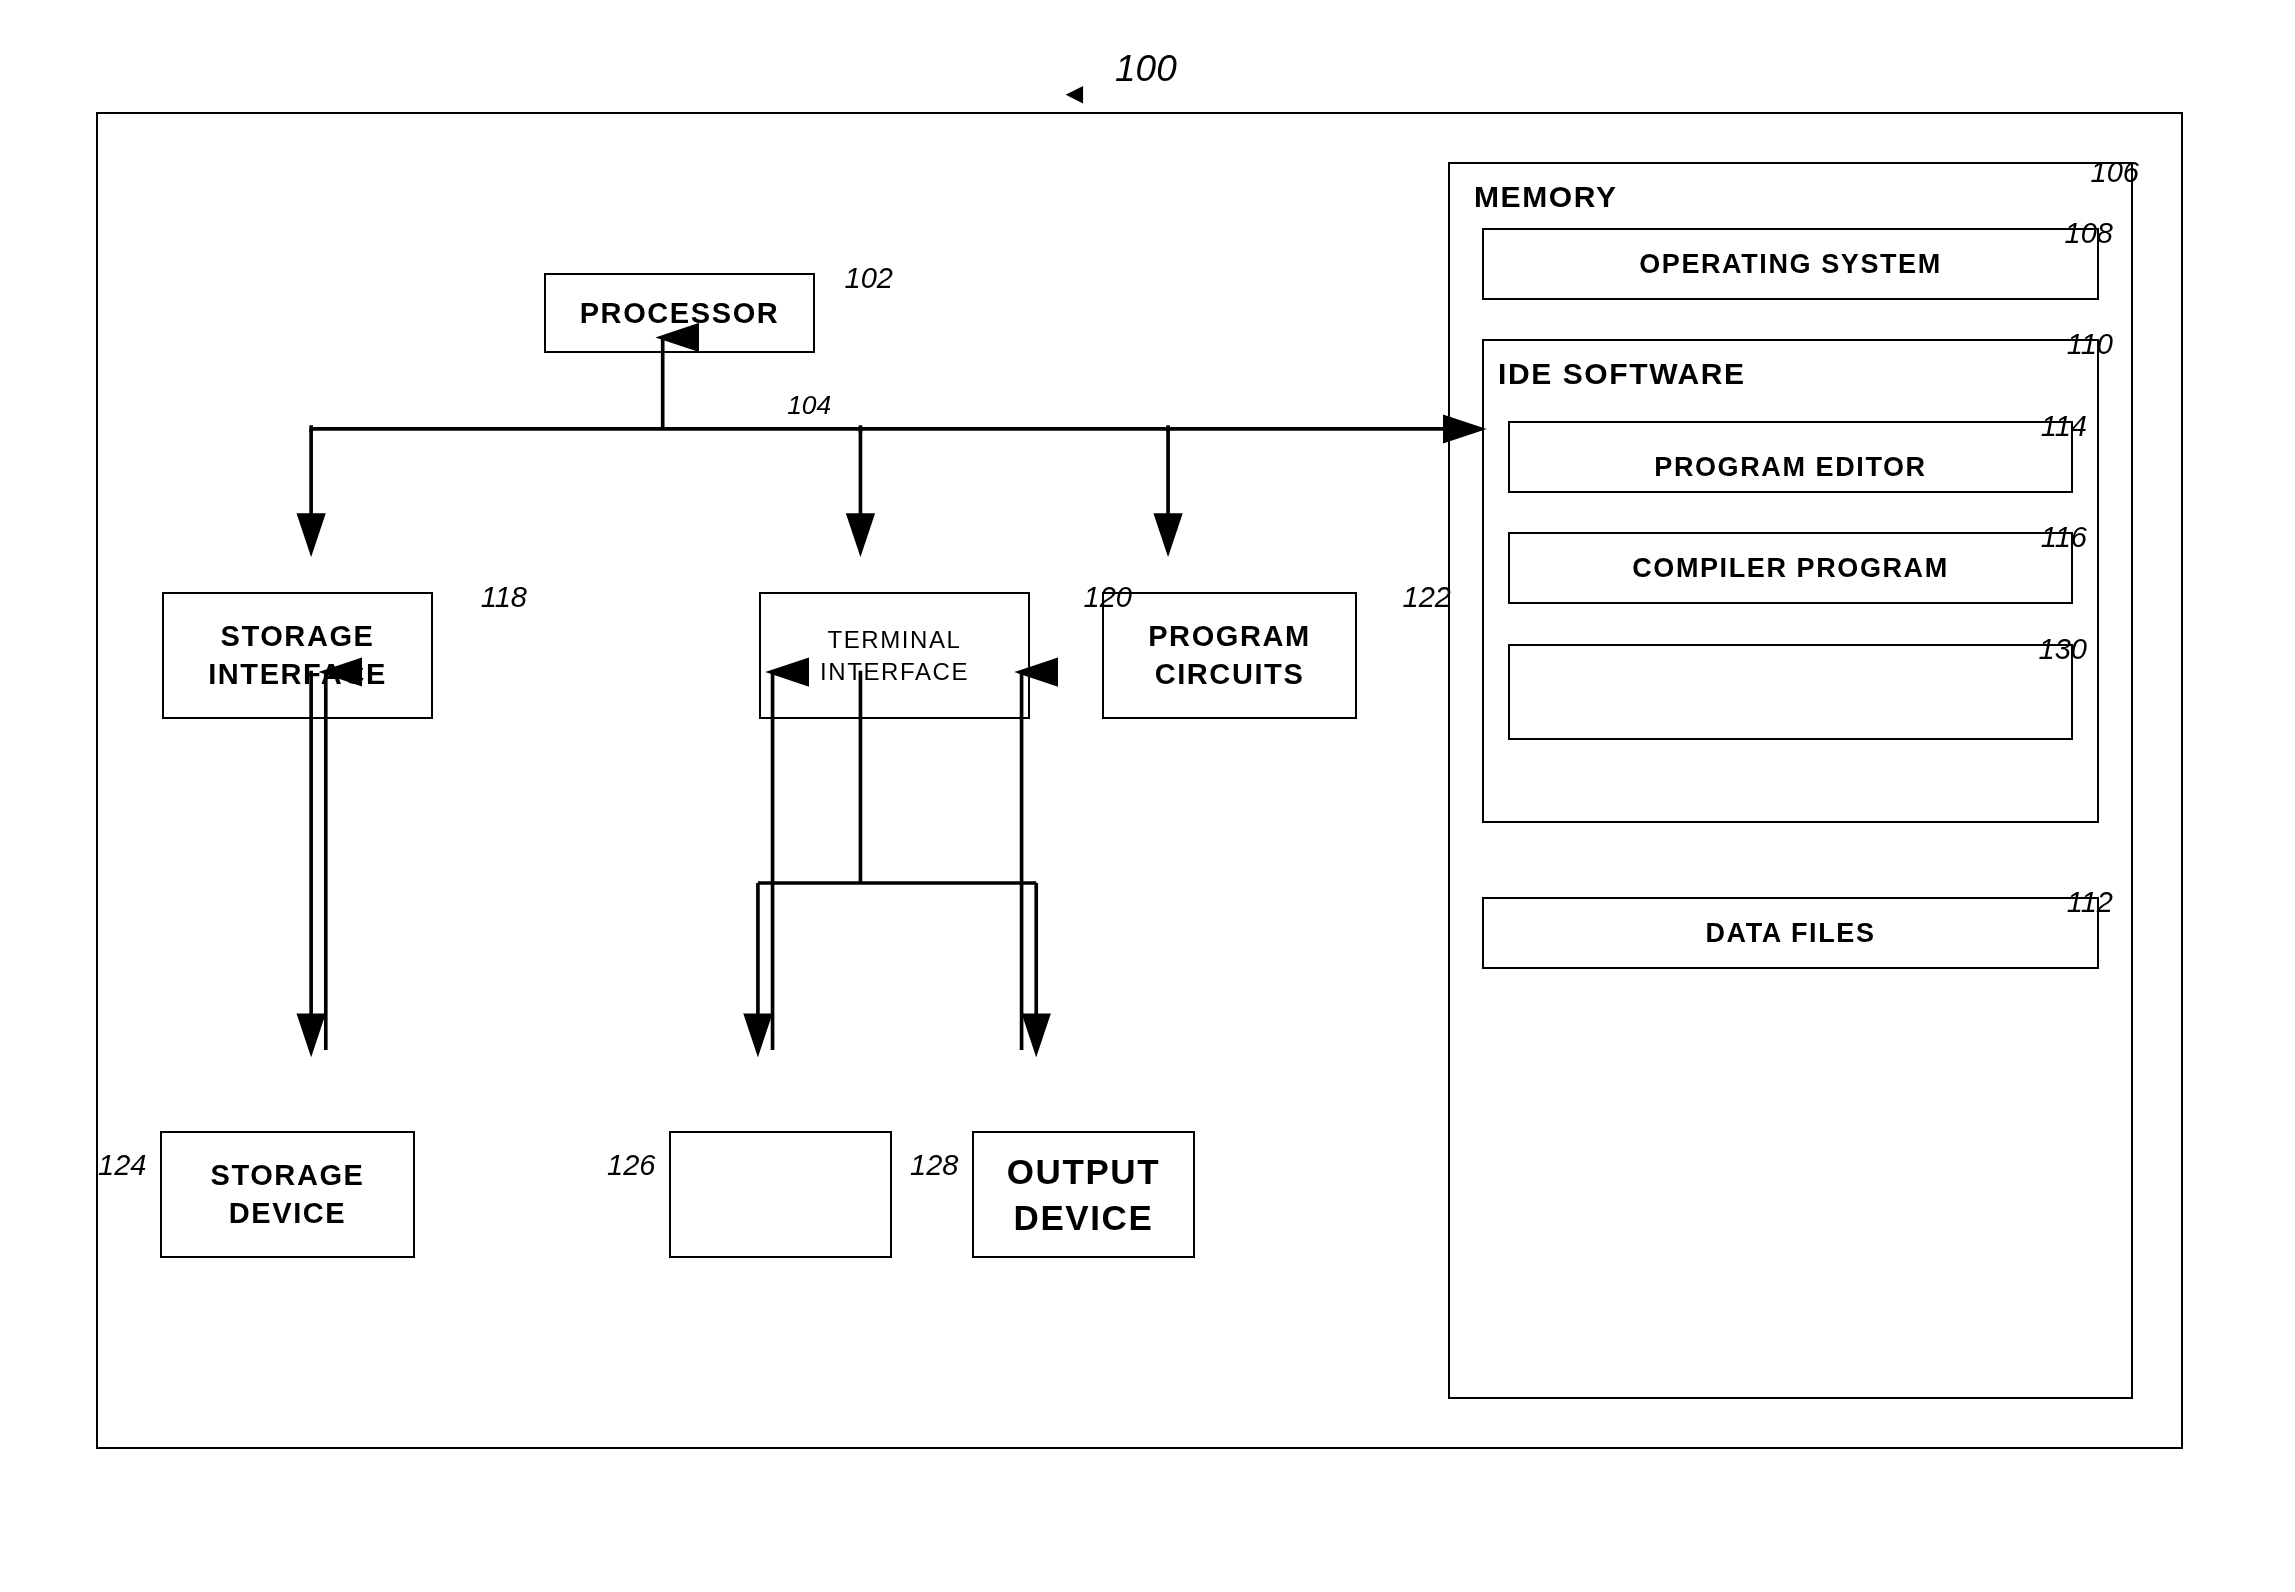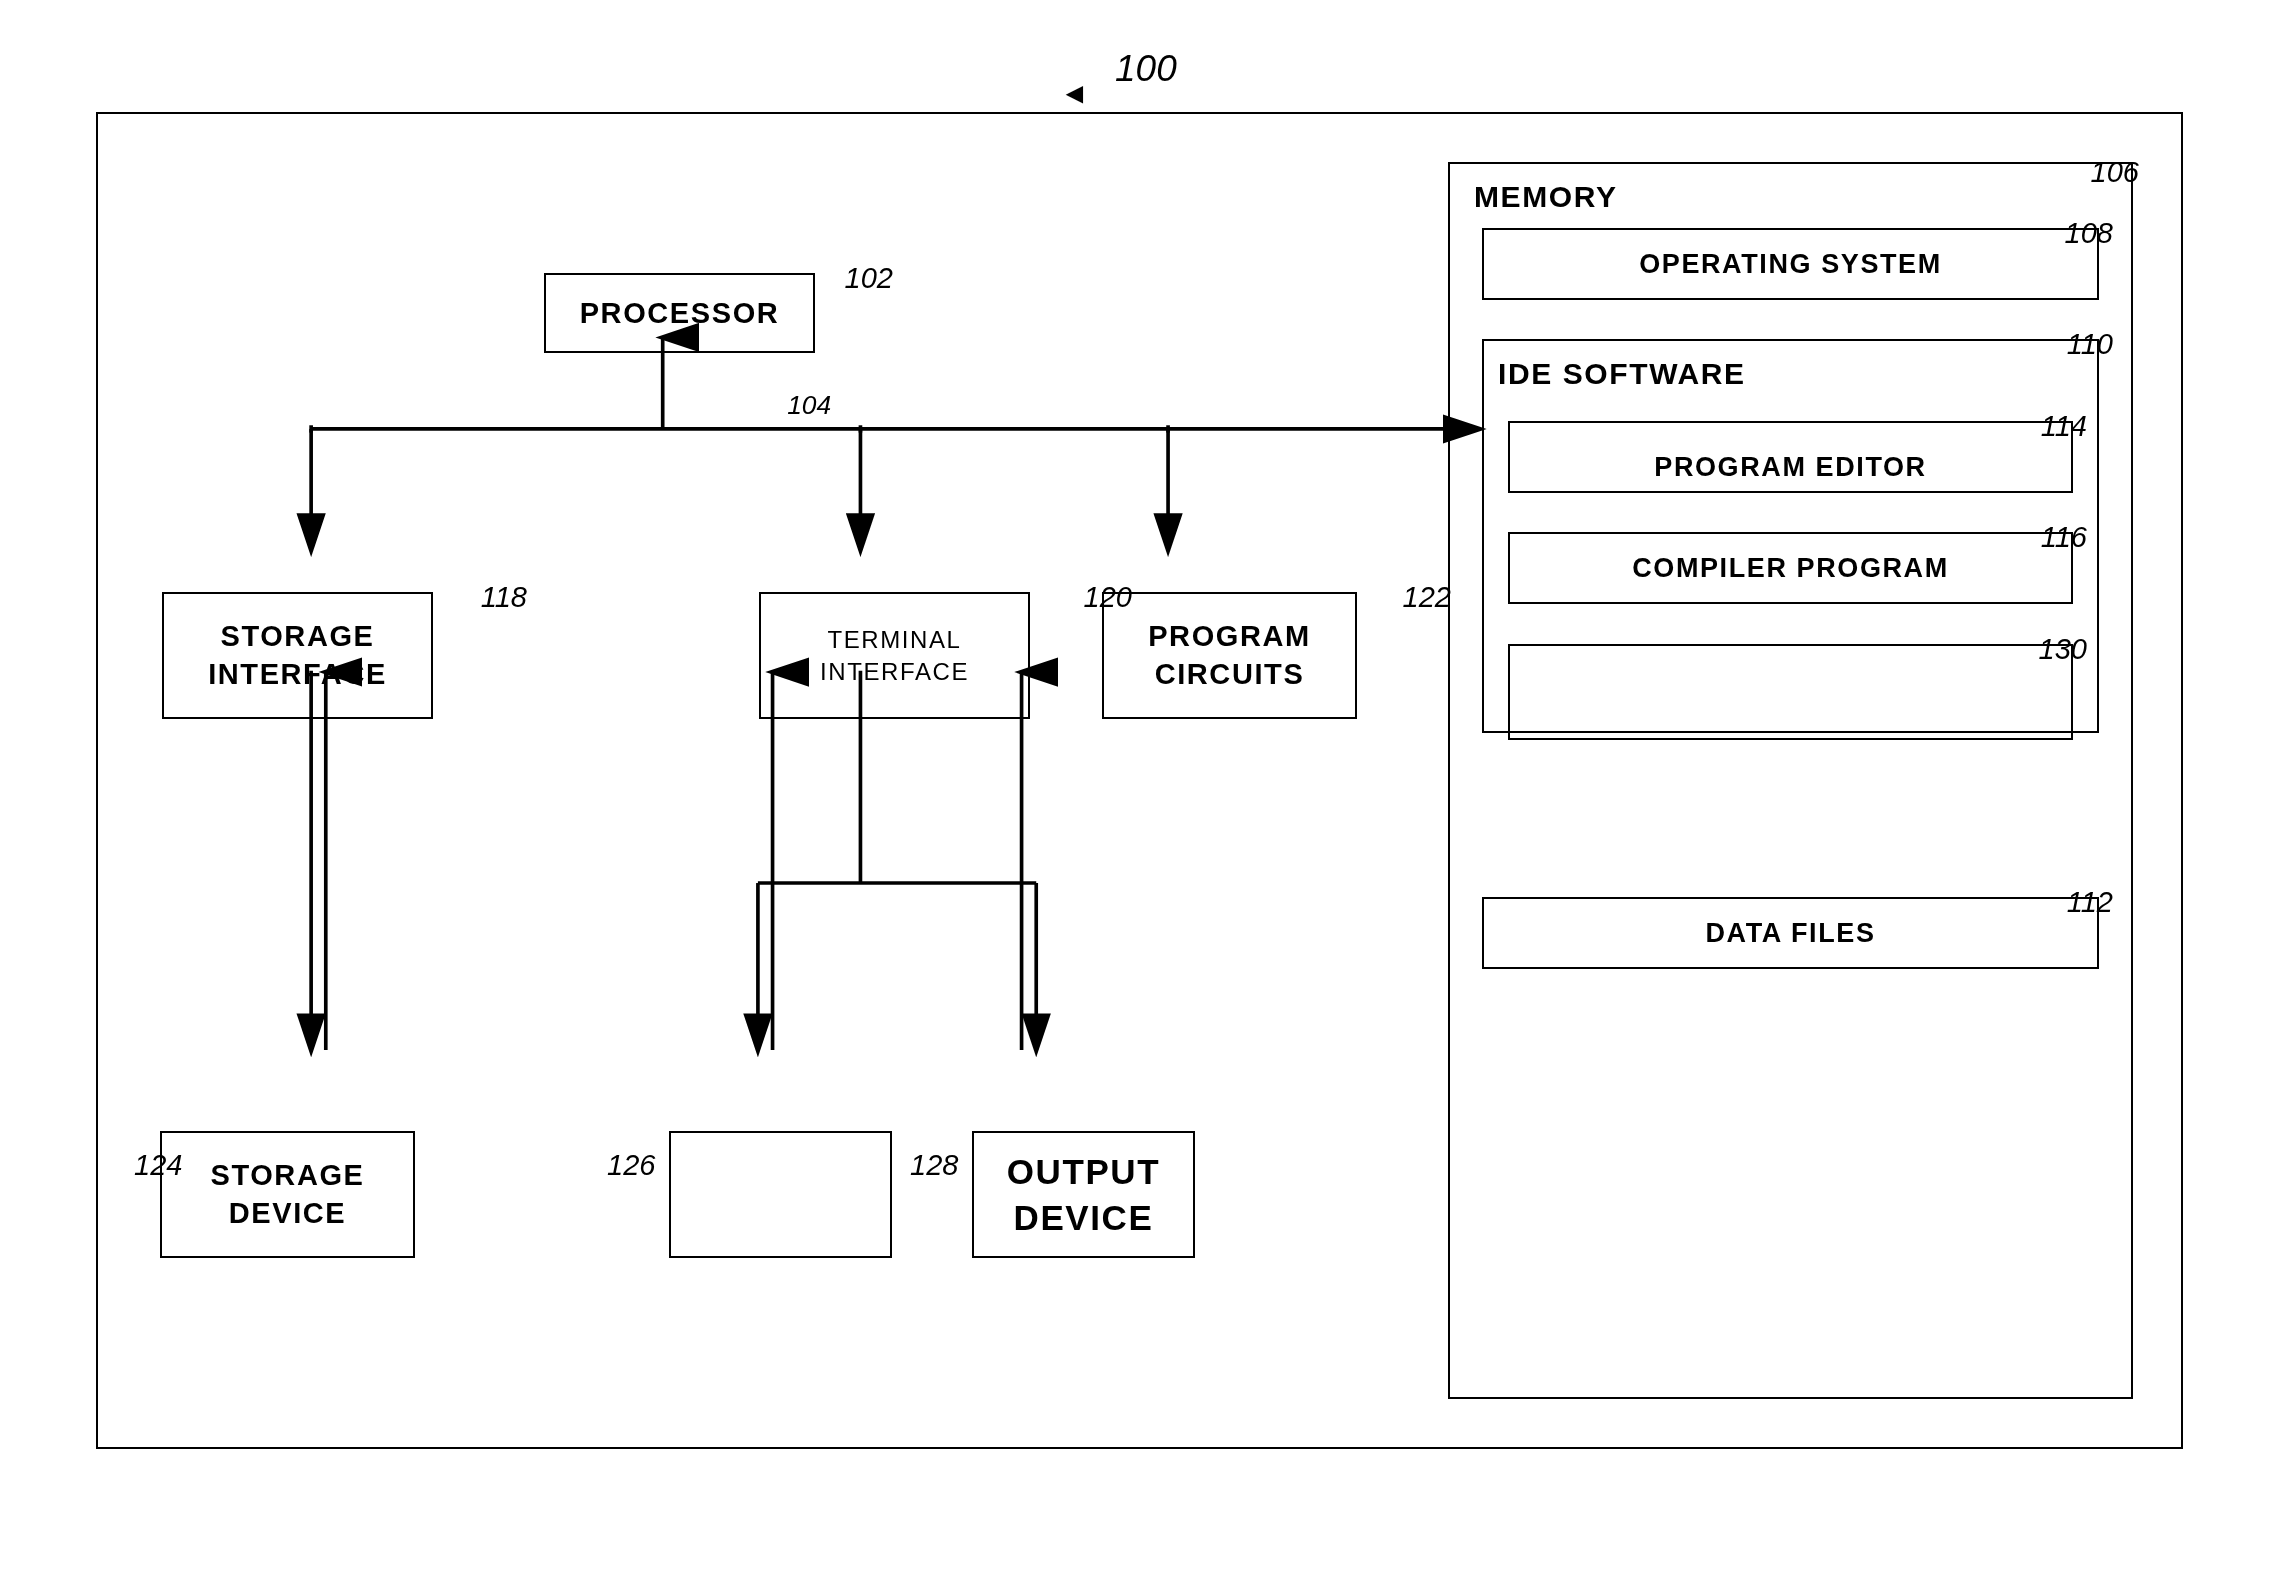--- a/index.html
+++ b/index.html
@@ -83,21 +83,21 @@
       font-size: 27px;
       font-style: italic;
     }
 
     
     .ide-outer {
       position: absolute;
       top: 175px;
       left: 32px;
       right: 32px;
-      height: 394px;
+      height: 484px;
       border: 2.4px solid #000;
     }
 
     .ide-outer-label {
       position: absolute;
       top: -12.7px;
       right: -16px;
       font-size: 27px;
       font-style: italic;
     }
@@ -463,21 +463,21 @@
       <line x1="1220" y1="1278" x2="1220" y2="762" stroke="#000" stroke-width="5" marker-end="url(#arrowhead-up)"></line>
 
       <line x1="250" y1="425" x2="250" y2="435" stroke="#000" stroke-width="5"></line>
       <line x1="1000" y1="425" x2="1000" y2="435" stroke="#000" stroke-width="5"></line>
       <line x1="1420" y1="425" x2="1420" y2="435" stroke="#000" stroke-width="5"></line>
     </svg>
   </div>
 
   <div style="position:absolute; top:1083px; left:112px; width:255px; height:127px; border:2.4px solid #000; display:flex; align-items:center; justify-content:center; text-align:center;">
     <div style="font-size:29px; font-weight:bold; letter-spacing:1.6px; line-height:1.3;text-align:center;">STORAGE DEVICE</div>
-    <div style="position:absolute; top:16px; left:-64px; font-size:29px; font-style:italic;padding-left:36px;">124</div>
+    <div style="position:absolute; top:16px; left:-64px; font-size:29px; font-style:italic;">124</div>
   </div>
 
   <div style="position:absolute; top:1083px; left:621px; width:223px; height:127px; border:2.4px solid #000; display:flex; align-items:center; justify-content:center; text-align:center;">
     <div style="position:absolute; top:16px; left:-64px; font-size:29px; font-style:italic;">126</div>
   </div>
 
   <div style="position:absolute; top:1083px; left:924px; width:223px; height:127px; border:2.4px solid #000; display:flex; align-items:center; justify-content:center; text-align:center;">
     <div style="font-size:35px; font-weight:bold; letter-spacing:1.6px; line-height:1.3;">OUTPUT DEVICE</div>
     <div style="position:absolute; top:16px; left:-64px; font-size:29px; font-style:italic;">128</div>
   </div>

